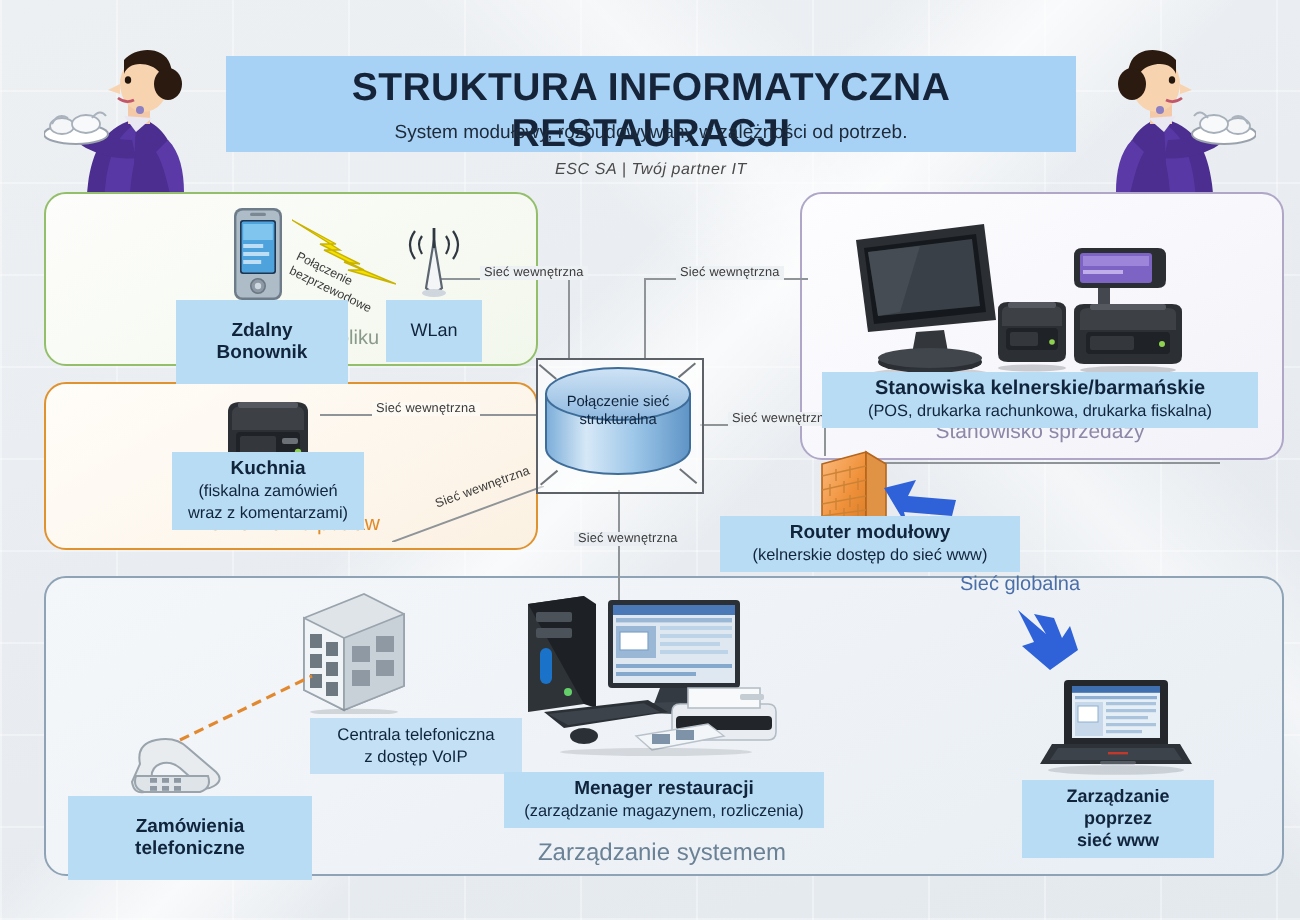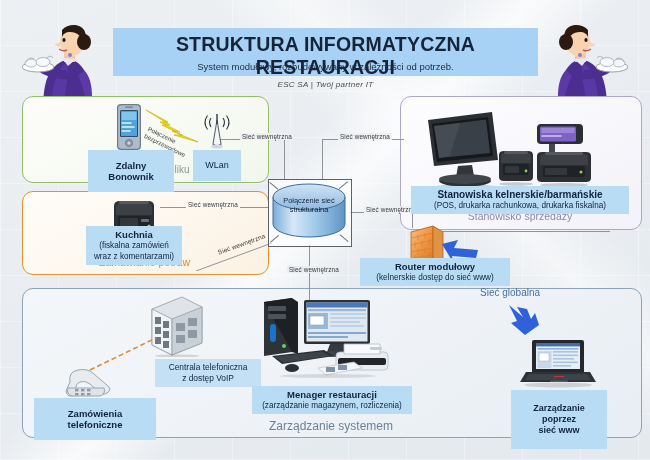--- a/index.html
+++ b/index.html
@@ -526,18 +526,18 @@
         <rect x="37" y="27" width="18" height="1.6"></rect>
       </g>
       <rect x="23" y="15" width="10" height="8" fill="#ffffff" stroke="#8fb0d2" stroke-width=".5"></rect>
       <path d="M10 34 h64 l6 10 h-76 z" fill="#2d3238"></path>
       <path d="M13 36 h58 l4 6 h-66 z" fill="#3c434b"></path>
       <rect x="34" y="42.5" width="18" height="1.6" rx=".8" fill="#555c64"></rect>
       <path d="M38 38 h10 v1.2 h-10 z" fill="#c0392b"></path>
       <ellipse cx="42" cy="47" rx="34" ry="2.4" fill="rgba(60,70,80,.18)"></ellipse>
     </svg>
   </div>
-  <div class="chip" style="left:511px;top:390px;width:96px;padding:13px 4px;">
+  <div class="chip" style="left:511px;top:390px;width:96px;padding:3px 4px;">
     <b style="font-size:9px;">Zarządzanie poprzez</b>
     <b style="font-size:9px;">sieć www</b>
   </div>
 
 </div>
 
 </body></html>

